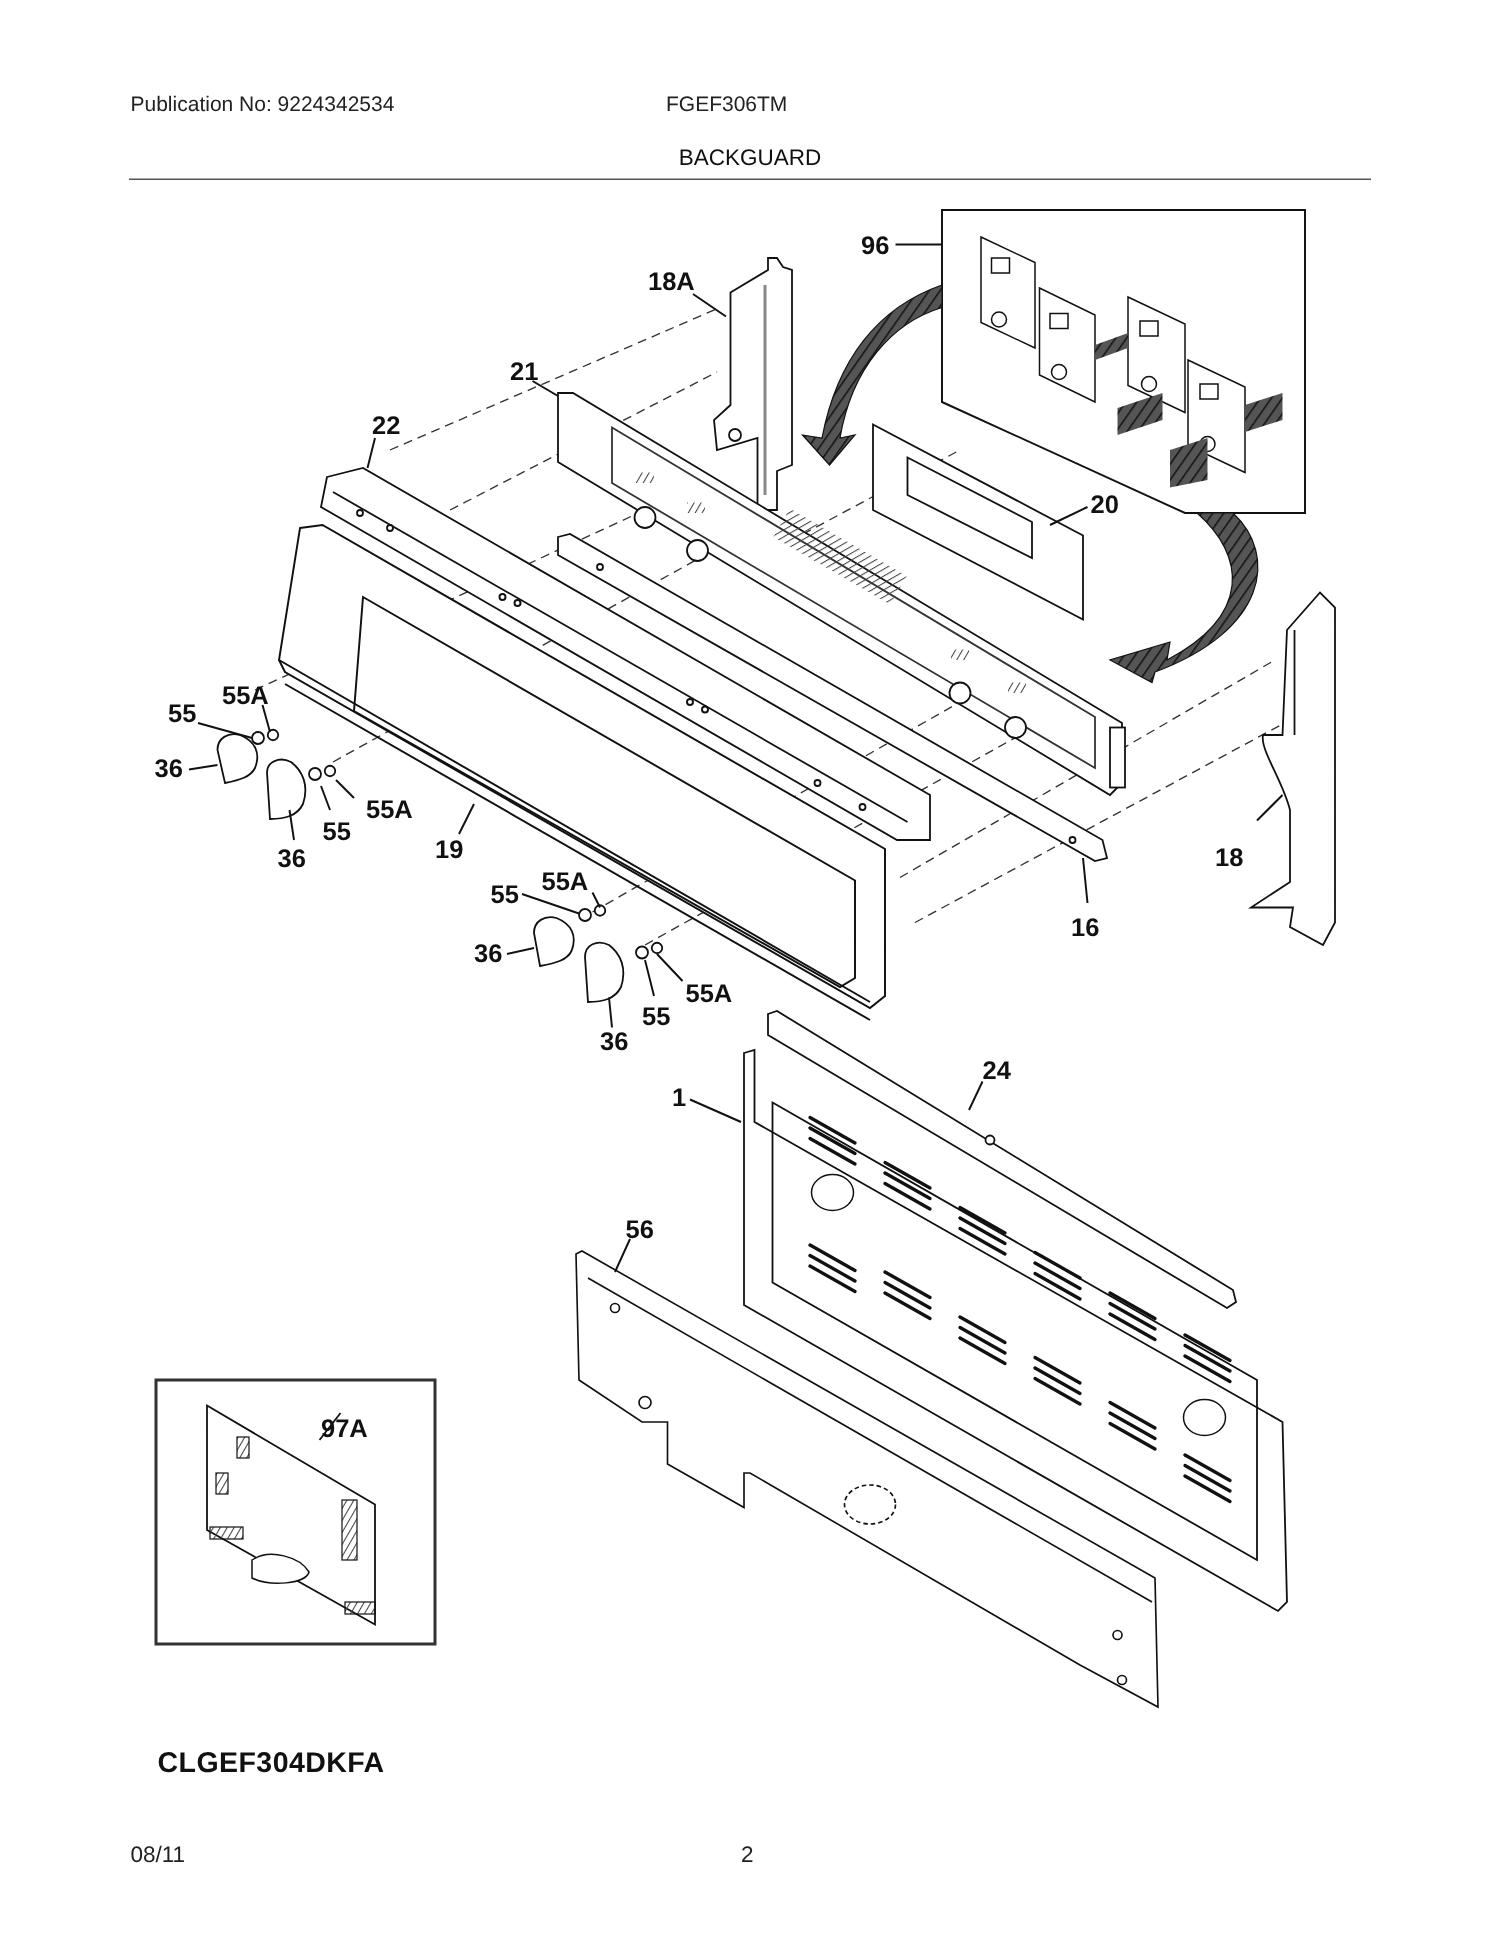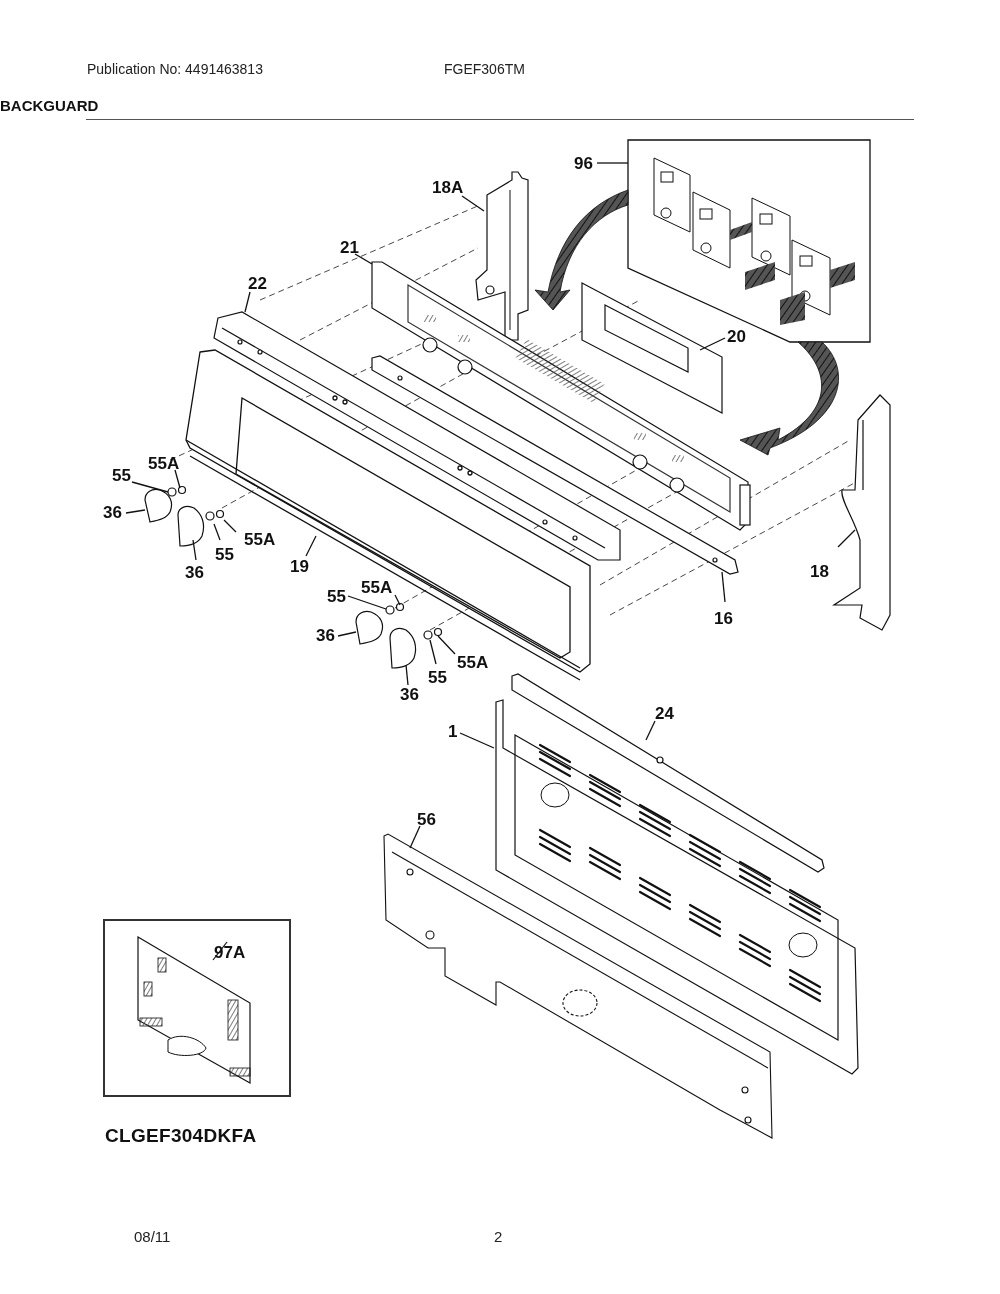--- a/index.html
+++ b/index.html
@@ -1,33 +1,33 @@
 <!DOCTYPE html>
 <html><head>
 <meta charset="utf-8">
 <style>
   html, body { margin:0; padding:0; background:#ffffff; }
   body { width:1000px; height:1294px; position:relative; overflow:hidden;
          font-family:"Liberation Sans", sans-serif; color:#111; }
   .hdr { position:absolute; font-size:14px; color:#222; }
   #pubno { left:87px; top:61px; }
   #model { left:444px; top:61px; }
-  #section-title { position:absolute; left:0; width:1000px; top:97px; text-align:left;
-          font-weight:bold; font-size:15px; color:#111; }
+  #section-title { position:absolute; left:0; width:1000px; top:97px; text-align:center;
+          font-weight:normal; font-size:15px; color:#111; }
   #rule { position:absolute; left:86px; top:119px; width:828px; height:1px; background:#555; }
   #diagram { position:absolute; left:0; top:0; width:1000px; height:1294px; }
   .lbl { font-family:"Liberation Sans", sans-serif; font-weight:bold; font-size:17px; fill:#111; }
-  .variant { position:absolute; left:105px; top:1125px; font-weight:bold; font-size:19px; color:#111; letter-spacing:0.3px; }
-  #footer-date { position:absolute; left:87px; top:1228px; font-size:15px; color:#222;margin-left:47px; }
+  .variant { position:absolute; left:105px; top:1165px; font-weight:bold; font-size:19px; color:#111; letter-spacing:0.3px; }
+  #footer-date { position:absolute; left:87px; top:1228px; font-size:15px; color:#222; }
   #footer-page { position:absolute; left:494px; top:1228px; font-size:15px; color:#222; }
 </style>
 </head>
 <body>
 
-<div class="hdr" id="pubno">Publication No: 4491463813</div>
+<div class="hdr" id="pubno">Publication No: 9224342534</div>
 <div class="hdr" id="model">FGEF306TM</div>
 <div id="section-title">BACKGUARD</div>
 <div id="rule"></div>
 
 <svg id="diagram" viewBox="0 0 1000 1294" xmlns="http://www.w3.org/2000/svg">
   <defs>
     <pattern id="hatch" width="6" height="6" patternUnits="userSpaceOnUse" patternTransform="rotate(35)">
       <rect width="6" height="6" fill="#555"></rect>
       <line x1="0" y1="0" x2="0" y2="6" stroke="#111" stroke-width="2"></line>
     </pattern>

